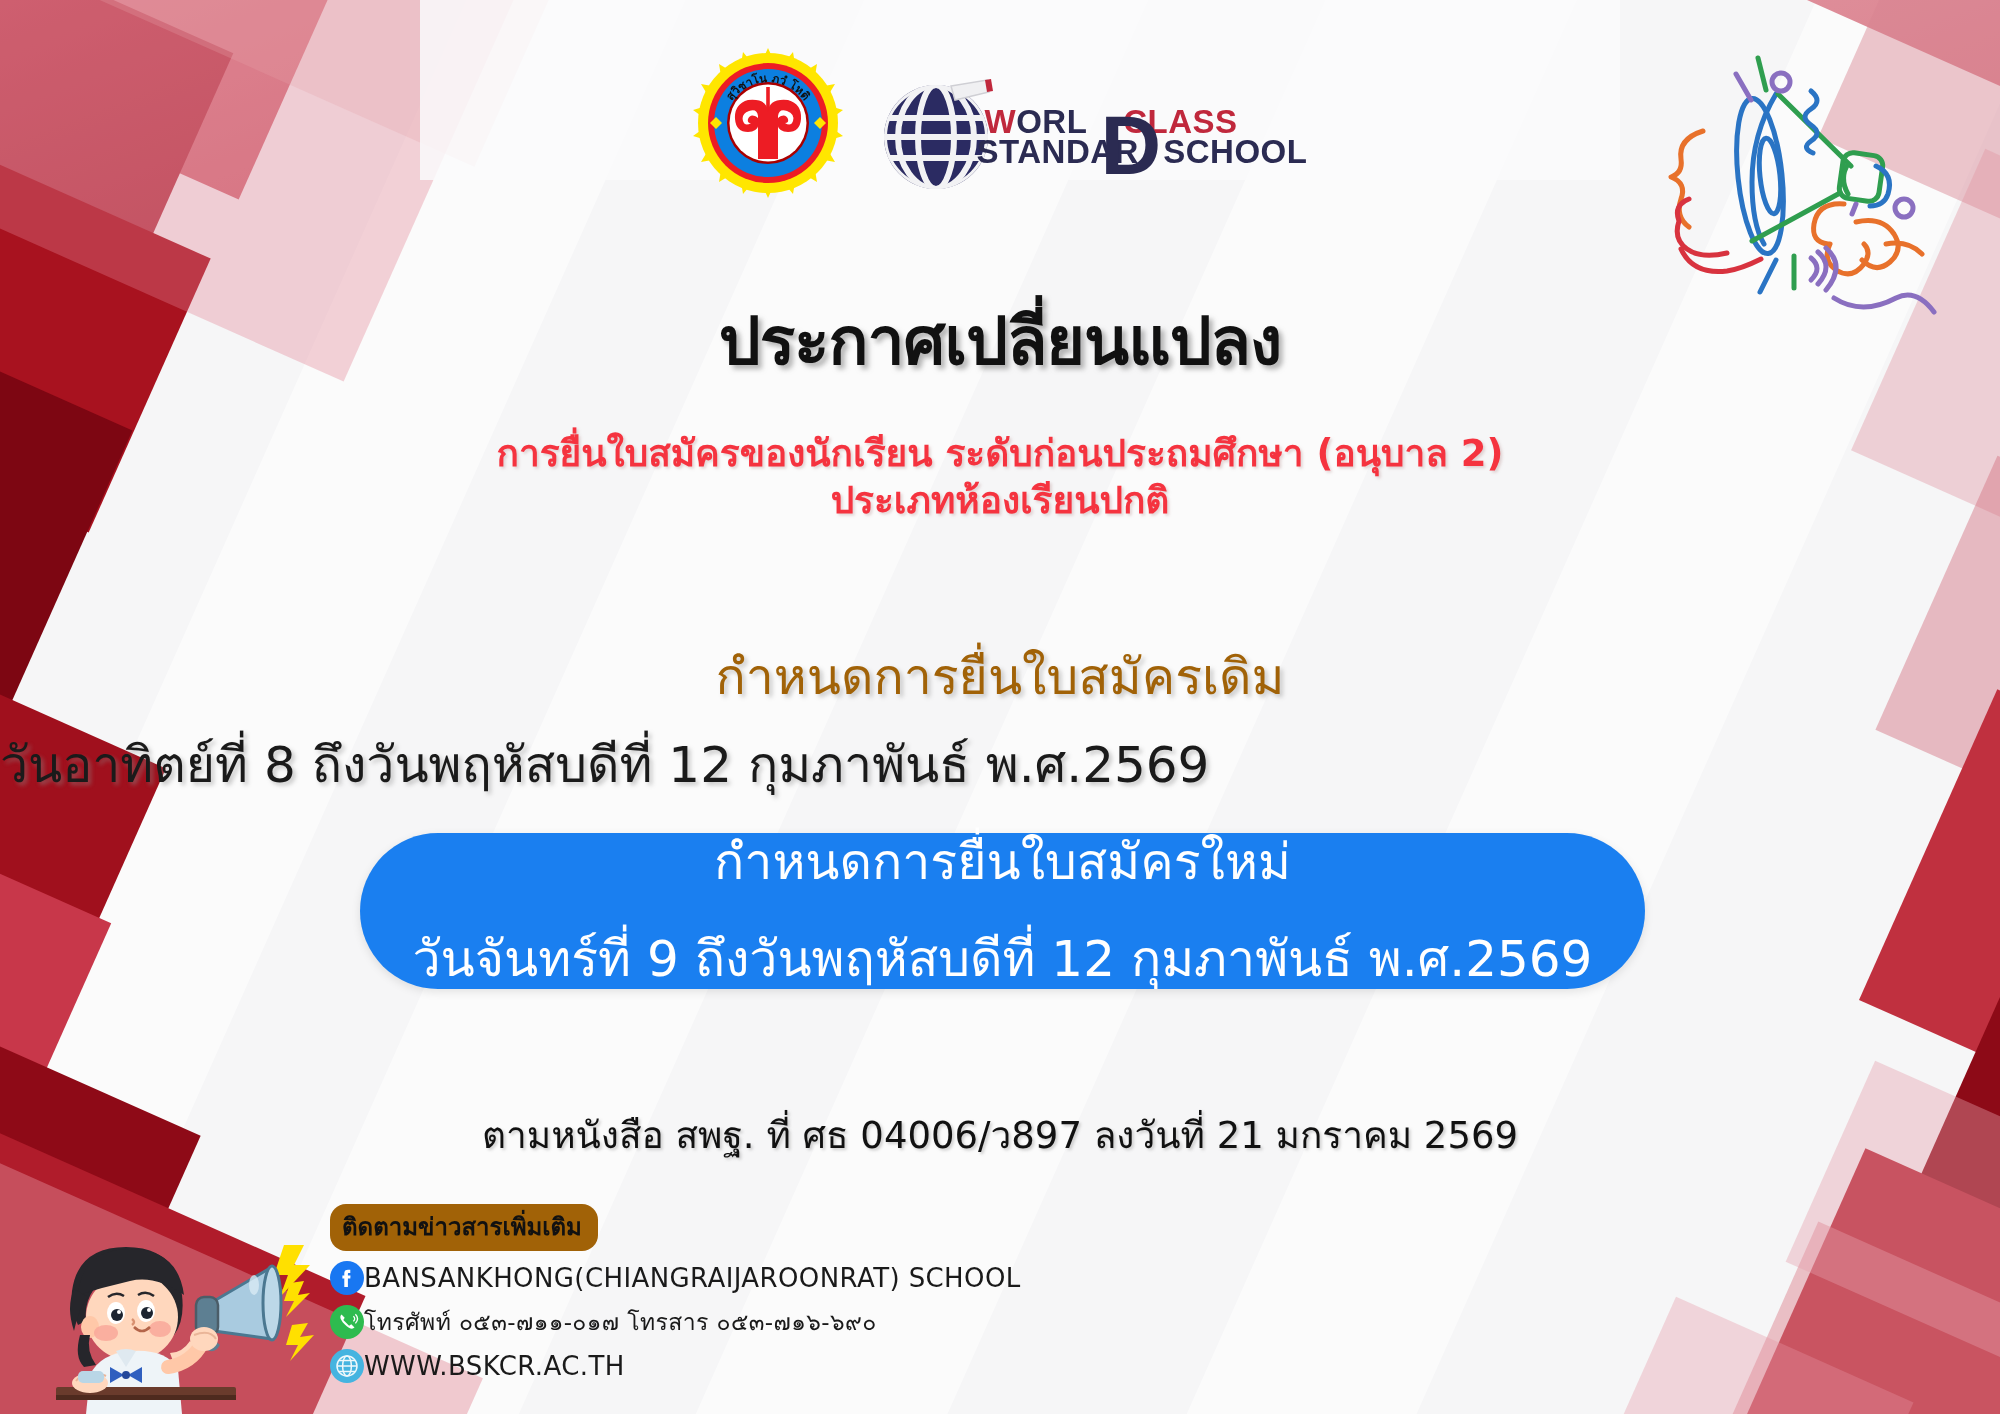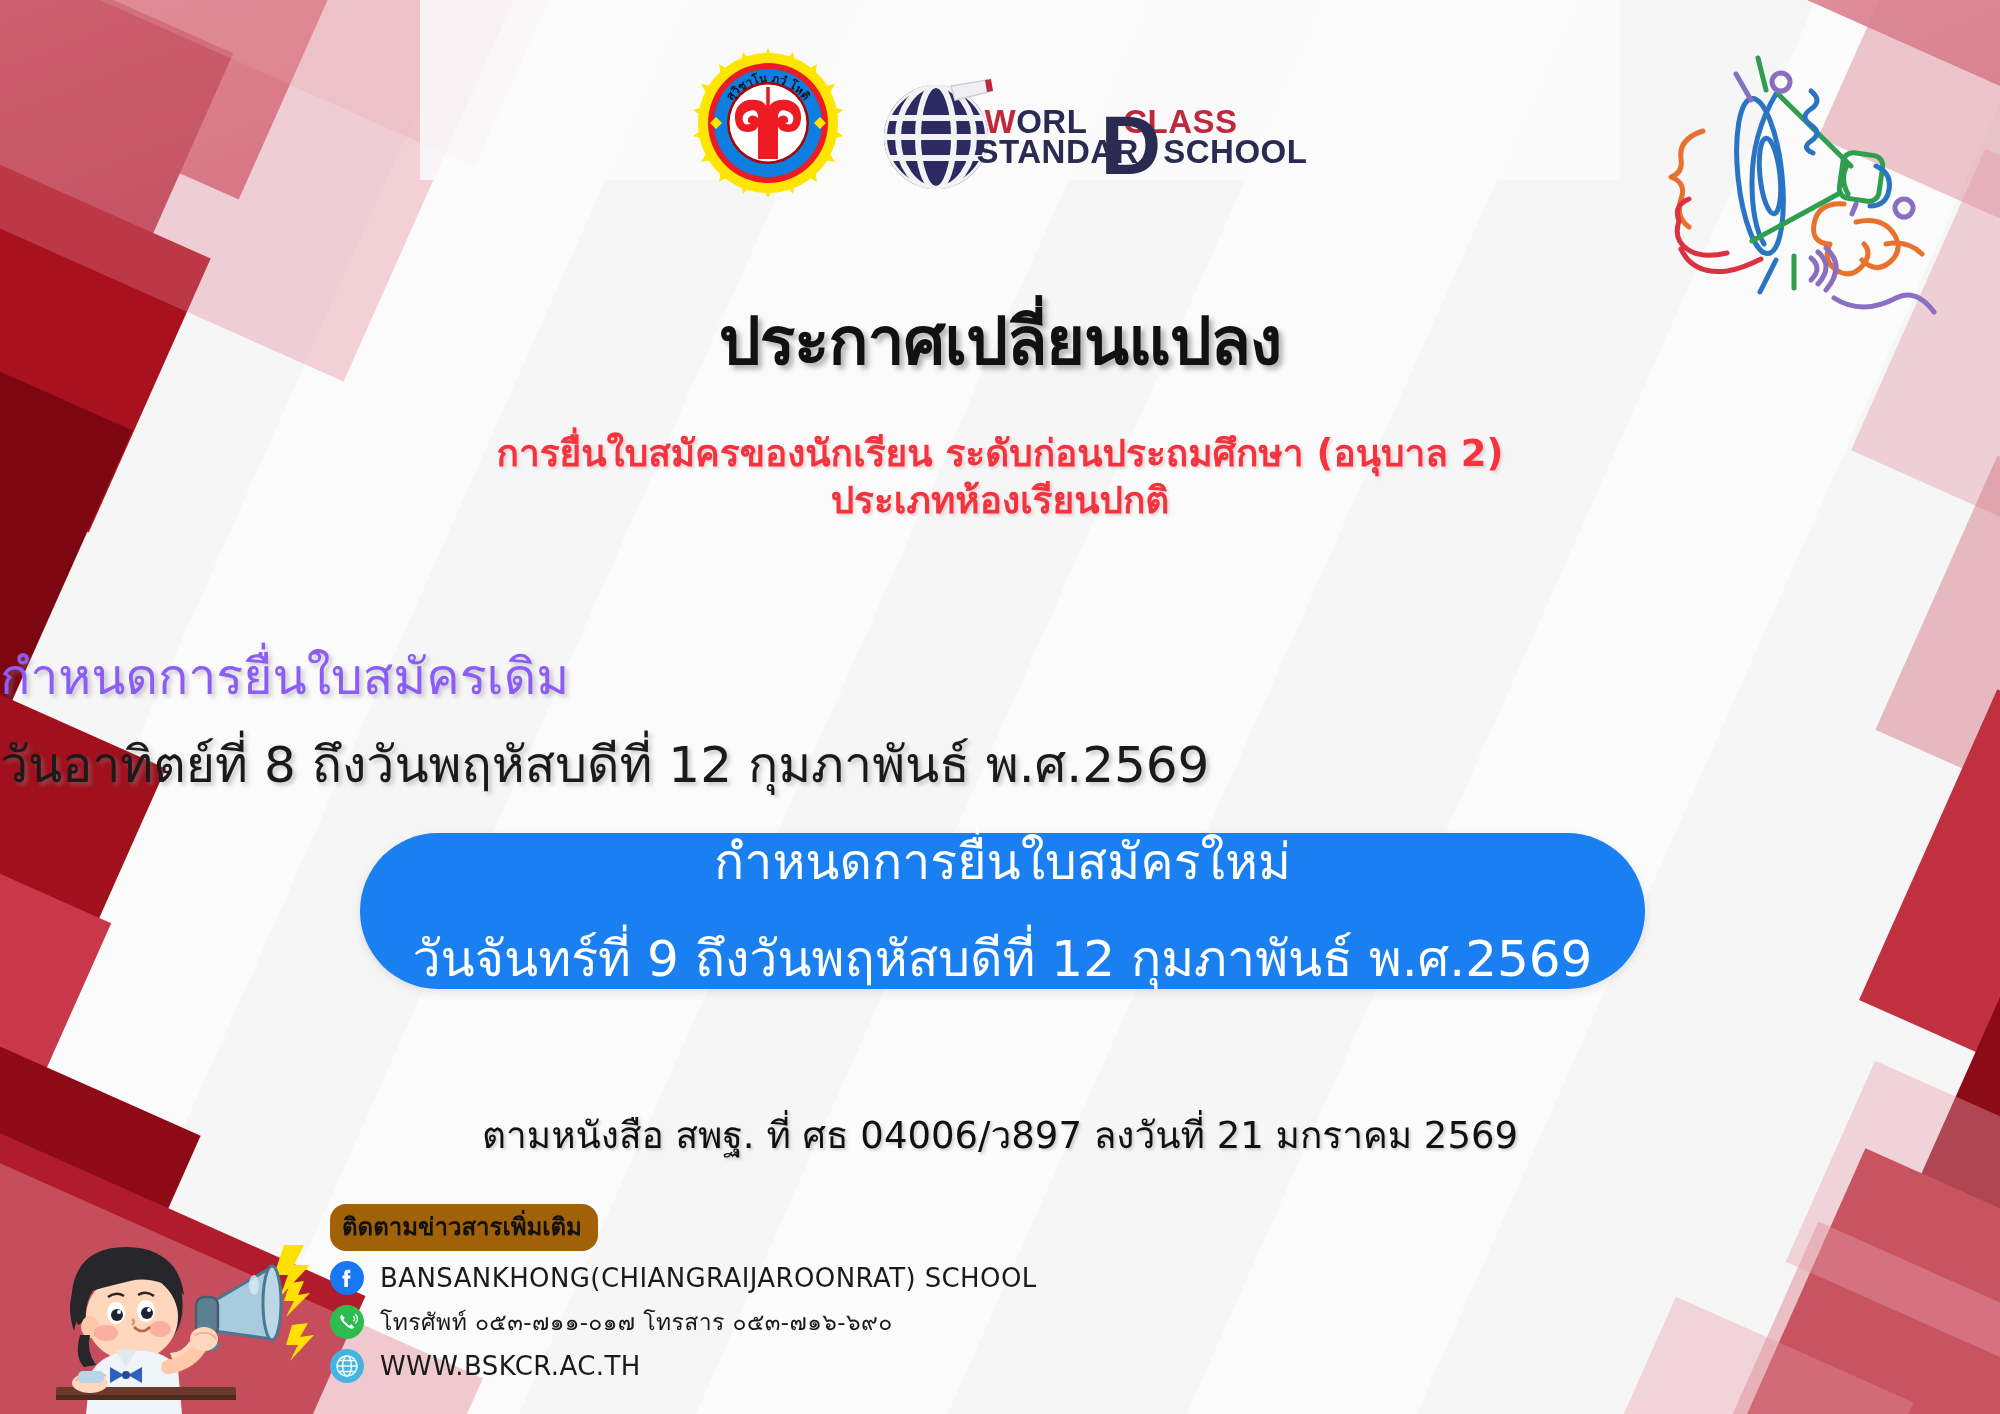--- a/index.html
+++ b/index.html
@@ -61,22 +61,22 @@
     font-size:66px; font-weight:bold; color:#111;
     text-shadow:4px 4px 5px rgba(120,120,120,.55);
     letter-spacing:-1px;
   }
   #subtitle {
     position:absolute; top:430px; left:0; right:0; text-align:center;
     color:#f5333f; font-weight:bold; font-size:37px; line-height:1.28;
     text-shadow:2px 2px 3px rgba(180,140,140,.35);
   }
   #old-label {
-    position:absolute; top:637px; left:0; right:0; text-align:left;
-    font-size:50px; color:#8b5cf6;
+    position:absolute; top:637px; left:0; right:0; text-align:center;
+    font-size:50px; color:#a16207;
     text-shadow:3px 3px 4px rgba(140,140,140,.45);
   }
   #old-date {
     position:absolute; top:725px; left:0; right:0; text-align:left;
     font-size:50px; color:#1a1a1a;
     text-shadow:3px 3px 4px rgba(140,140,140,.45);
   }
 
   
   #new-box {
@@ -94,21 +94,21 @@
     text-shadow:2px 2px 3px rgba(150,150,150,.45);
   }
 
   
   #footer { position:absolute; left:330px; bottom:22px; }
   #follow-pill {
     display:inline-block; background:#a16207; color:#111;
     font-size:24px; font-weight:bold; padding:3px 16px 5px 12px;
     border-radius:16px; margin-bottom:10px;
   }
-  .contact-row { display:flex; align-items:center; gap:16px; margin-bottom:9px; }
+  .contact-row { display:flex; align-items:center; margin-bottom:9px; }
   .c-icon { width:34px; height:34px; flex:0 0 34px; position:relative; }
   .c-text { font-size:26px; color:#1a1a1a; letter-spacing:.4px; white-space:nowrap; }
   .c-text.small { font-size:23px; }
 
   
   #student { position:absolute; left:28px; bottom:0; width:300px; height:175px; }
 </style>
 </head>
 <body>
 

